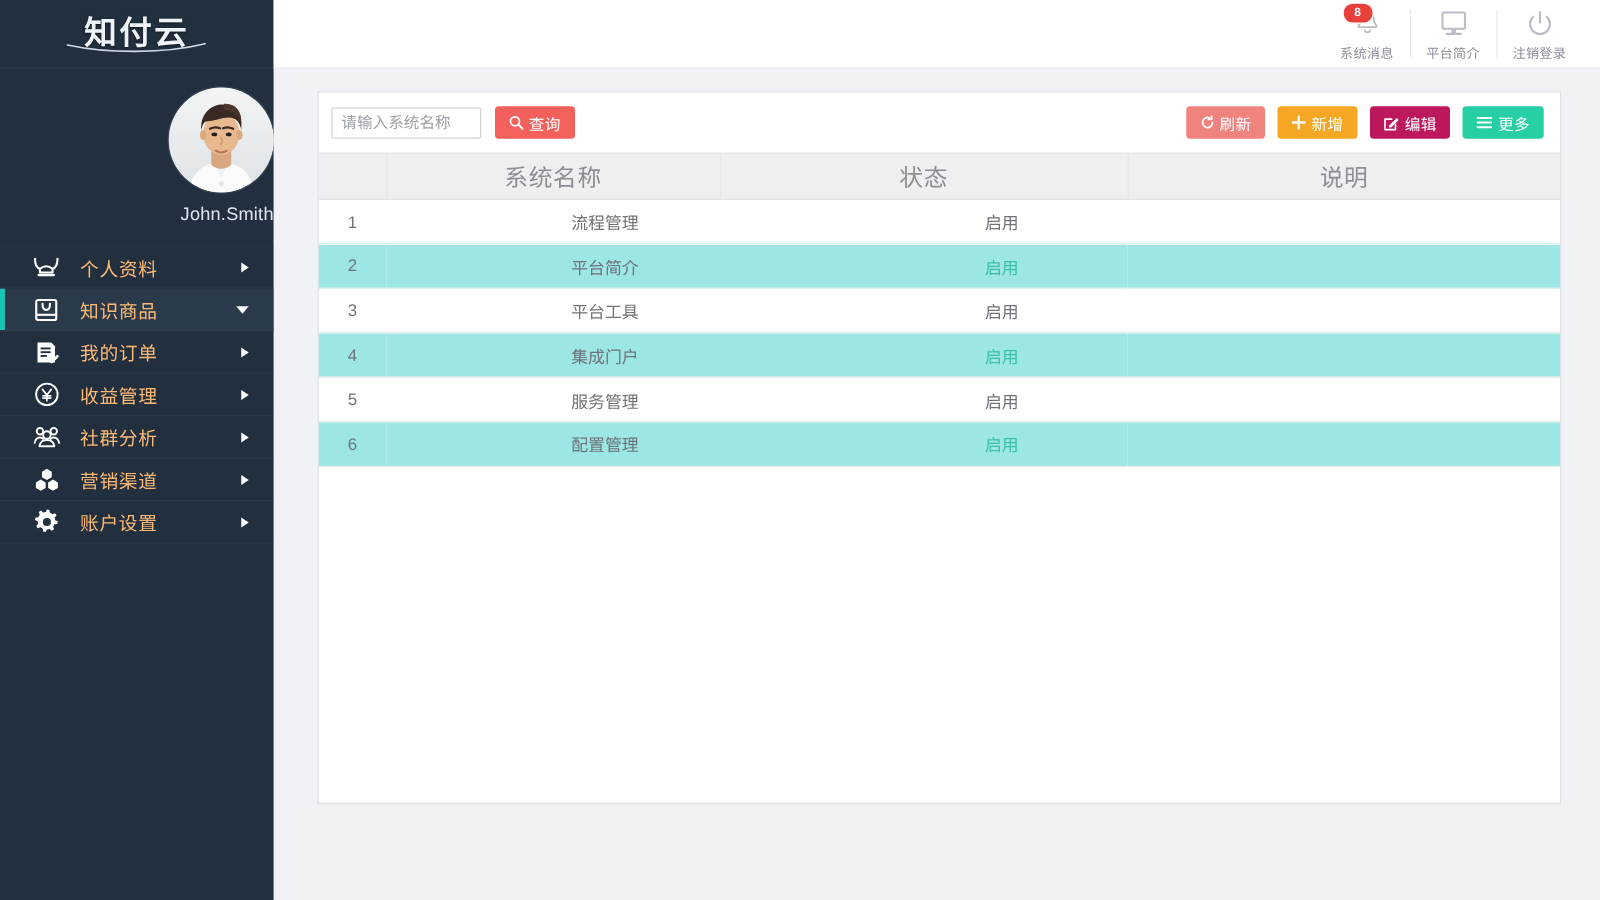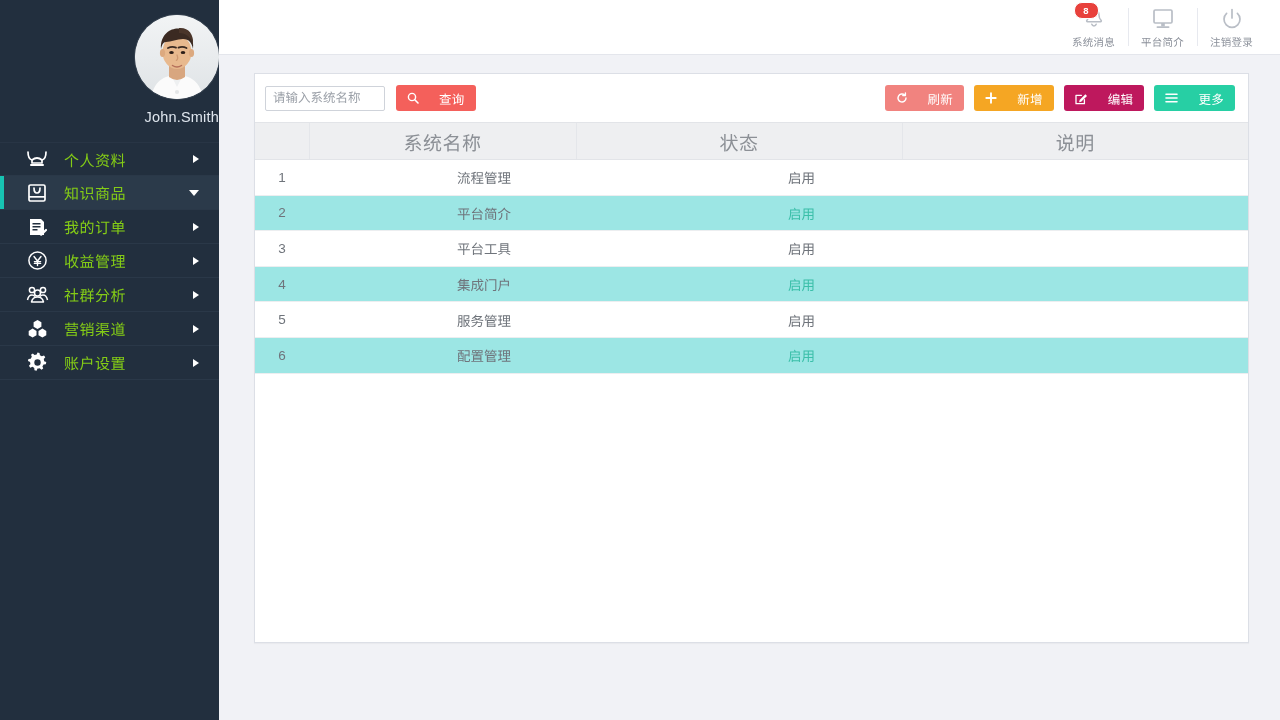--- a/index.html
+++ b/index.html
@@ -82,21 +82,21 @@
     position:absolute; left:0; top:0; bottom:0;
     width:4px; background:#17c3b2;
   }
   .nav-ico {
     width:30px; height:26px;
     display:flex; align-items:center; justify-content:center;
     flex:0 0 30px;
   }
   .nav-ico svg { display:block; }
   .nav-label {
-    color:#84cc16;
+    color:#fdba74;
     font-size:15px;
     margin-left:12px;
     letter-spacing:.5px;
     flex:1;
   }
   .nav-arrow {
     margin-right:20px;
     width:0; height:0;
     border-left:6px solid #ffffff;
     border-top:4.5px solid transparent;
@@ -193,21 +193,21 @@
     outline:none;
     font-family:inherit;
     background:#fff;
   }
   .search-input::placeholder { color:#9ba0a8; }
   .btn {
     height:26px;
     border:none; border-radius:3px;
     color:#fff;
     font-size:12.5px;
-    display:inline-flex; align-items:center; gap:20px;
+    display:inline-flex; align-items:center; gap:4px;
     padding:0 11px;
     cursor:pointer;
     font-family:inherit;
     letter-spacing:.3px;
     white-space:nowrap;
   }
   .btn svg { display:block; }
   .btn-query   { background:#f4605b; }
   .btn-refresh { background:#f1837f; }
   .btn-add     { background:#f5a623; }
@@ -247,20 +247,28 @@
   .row-alt .td-stat { color:#3bbfa9; }
   tbody tr { cursor:pointer; }
 </style>
 </head>
 <body>
 
 <div class="app">
 
   <aside class="sidebar">
 
+    <div class="logo-wrap">
+      <div class="logo-text">知付云</div>
+      <div class="logo-swoosh">
+        <svg width="116" height="10" viewBox="0 0 116 10">
+          <path d="M2 2 C 34 9, 80 9, 112 1" stroke="#cfd9e4" stroke-width="1.4" fill="none" stroke-linecap="round"></path>
+        </svg>
+      </div>
+    </div>
 
     <div class="profile">
       <div class="avatar-big">
         <svg width="84" height="84" viewBox="0 0 84 84">
           <defs>
             <clipPath id="cp">
                 <circle cx="42" cy="42" r="42"></circle>
               </clipPath>
             <linearGradient id="bgg" x1="0" y1="0" x2="0" y2="1">
               <stop offset="0%" stop-color="#f2f4f5"></stop>

